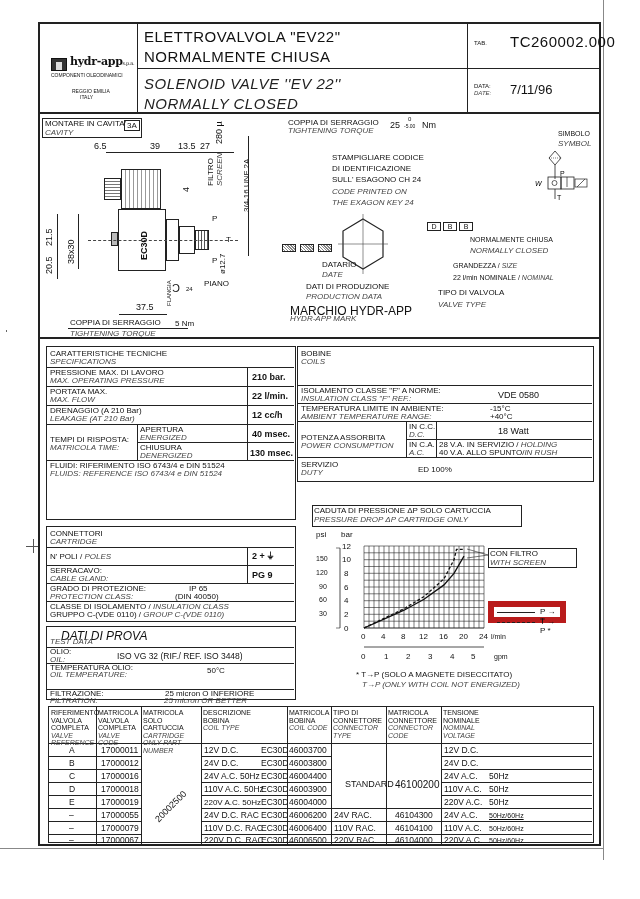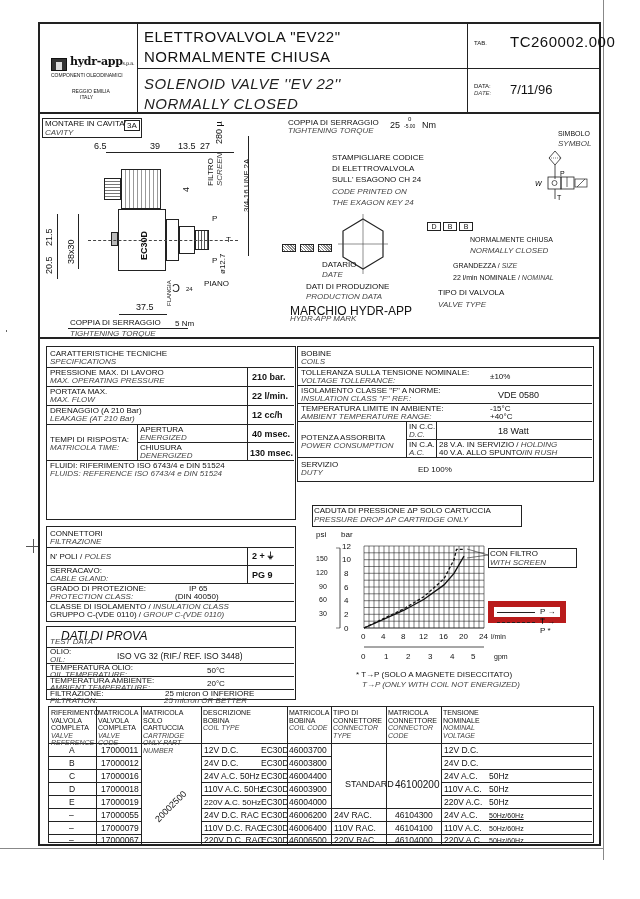--- a/index.html
+++ b/index.html
@@ -138,21 +138,21 @@
 
   <div class="abs" style="left:250px;top:4px;font-size:8px;">COPPIA DI SERRAGGIO</div>
   <div class="abs it" style="left:250px;top:12px;font-size:8px;">TIGHTENING TORQUE</div>
   <div class="abs" style="left:352px;top:6px;font-size:9px;">25</div>
   <div class="abs" style="left:370px;top:2px;font-size:6px;">0</div>
   <div class="abs" style="left:366px;top:9px;font-size:5px;">-5.00</div>
   <div class="abs" style="left:384px;top:6px;font-size:9px;">Nm</div>
 
   <div class="abs" style="left:294px;top:38px;font-size:8px;line-height:11px;">
     <div>STAMPIGLIARE CODICE</div>
-    <div>DI ELETTROVALVOLA</div>
+    <div>DI IDENTIFICAZIONE</div>
     <div>SULL' ESAGONO CH 24</div>
   </div>
   <div class="abs it" style="left:294px;top:72px;font-size:8px;line-height:11px;">
     <div>CODE PRINTED ON</div>
     <div>THE EXAGON KEY 24</div>
   </div>
 
   <svg class="abs" style="left:300px;top:100px;" width="50" height="60">
     <polygon points="25,5 45,17 45,43 25,55 5,43 5,17" fill="none" stroke="#222" stroke-width="1.2"></polygon>
     <line x1="25" y1="0" x2="25" y2="60" stroke="#444" stroke-width="0.6"></line>
@@ -238,25 +238,20 @@
   </div>
   <div class="row" style="top:113px;width:247px;height:19px;">
     <div class="cell-l" style="left:3px;top:1px;">FLUIDI: RIFERIMENTO ISO 6743/4 e DIN 51524</div>
     <div class="cell-l it" style="left:3px;top:9px;">FLUIDS: REFERENCE ISO 6743/4 e DIN 51524</div>
   </div>
 </div>
 
 <div class="tbl" style="left:297px;top:346px;width:297px;height:136px;">
   <div class="abs" style="left:3px;top:2px;font-size:8px;">BOBINE</div>
   <div class="abs it" style="left:3px;top:10px;font-size:8px;">COILS</div>
-  <div class="row" style="top:20px;width:294px;height:18px;">
-    <div class="cell-l" style="left:3px;top:1px;">TOLLERANZA SULLA TENSIONE NOMINALE:</div>
-    <div class="cell-l it" style="left:3px;top:9px;">VOLTAGE TOLLERANCE:</div>
-    <div class="cell-l" style="left:192px;top:5px;">±10%</div>
-  </div>
   <div class="row" style="top:38px;width:294px;height:18px;">
     <div class="cell-l" style="left:3px;top:1px;">ISOLAMENTO CLASSE "F" A NORME:</div>
     <div class="cell-l it" style="left:3px;top:9px;">INSULATION CLASS "F" REF.:</div>
     <div class="cell-l" style="left:200px;top:5px;font-size:9px;">VDE 0580</div>
   </div>
   <div class="row" style="top:56px;width:294px;height:18px;">
     <div class="cell-l" style="left:3px;top:1px;">TEMPERATURA LIMITE IN AMBIENTE:</div>
     <div class="cell-l it" style="left:3px;top:9px;">AMBIENT TEMPERATURE RANGE:</div>
     <div class="cell-l" style="left:192px;top:1px;">-15°C</div>
     <div class="cell-l" style="left:192px;top:9px;">+40°C</div>
@@ -277,21 +272,21 @@
   </div>
   <div class="row" style="top:110px;width:294px;height:23px;">
     <div class="cell-l" style="left:3px;top:3px;">SERVIZIO</div>
     <div class="cell-l it" style="left:3px;top:11px;">DUTY</div>
     <div class="cell-l" style="left:120px;top:8px;">ED 100%</div>
   </div>
 </div>
 
 <div class="tbl" style="left:46px;top:526px;width:250px;height:96px;">
   <div class="abs" style="left:3px;top:2px;font-size:8px;">CONNETTORI</div>
-  <div class="abs it" style="left:3px;top:10px;font-size:8px;">FILTRAZIONE</div>
+  <div class="abs it" style="left:3px;top:10px;font-size:8px;">CARTRIDGE</div>
   <div class="row" style="top:20px;width:247px;height:18px;">
     <div class="cell-l" style="left:3px;top:5px;"><span>N' POLI / </span><span class="it">POLES</span></div>
     <div class="vsep" style="left:200px;top:0;height:18px;"></div>
     <div class="v" style="left:205px;top:3px;">2 + ⏚</div>
   </div>
   <div class="row" style="top:38px;width:247px;height:18px;">
     <div class="cell-l" style="left:3px;top:1px;">SERRACAVO:</div>
     <div class="cell-l it" style="left:3px;top:9px;">CABLE GLAND:</div>
     <div class="vsep" style="left:200px;top:0;height:18px;"></div>
     <div class="v" style="left:205px;top:4px;">PG 9</div>
@@ -313,25 +308,20 @@
   <div class="abs it" style="left:3px;top:10px;font-size:8px;">TEST DATA</div>
   <div class="row" style="top:20px;width:247px;height:16px;">
     <div class="cell-l" style="left:3px;top:0;">OLIO:</div>
     <div class="cell-l it" style="left:3px;top:8px;">OIL:</div>
     <div class="cell-l" style="left:70px;top:4px;font-size:8.5px;">ISO VG 32 (RIF./ REF. ISO 3448)</div>
   </div>
   <div class="row" style="top:36px;width:247px;height:13px;">
     <div class="cell-l" style="left:3px;top:0;">TEMPERATURA OLIO:</div>
     <div class="cell-l it" style="left:3px;top:7px;">OIL TEMPERATURE:</div>
     <div class="cell-l" style="left:160px;top:3px;">50°C</div>
-  </div>
-  <div class="row" style="top:49px;width:247px;height:13px;">
-    <div class="cell-l" style="left:3px;top:0;">TEMPERATURA AMBIENTE:</div>
-    <div class="cell-l it" style="left:3px;top:7px;">AMBIENT TEMPERATURE:</div>
-    <div class="cell-l" style="left:160px;top:3px;">20°C</div>
   </div>
   <div class="row" style="top:62px;width:247px;height:10px;border-top:1px solid #222;">
     <div class="cell-l" style="left:3px;top:0;">FILTRAZIONE:</div>
     <div class="cell-l" style="left:118px;top:0;">25 micron O INFERIORE</div>
   </div>
 </div>
 <div class="abs it" style="left:50px;top:696px;font-size:8px;">FILTRATION:</div>
 <div class="abs it" style="left:164px;top:696px;font-size:8px;">25 micron OR BETTER</div>
 
 <div>

